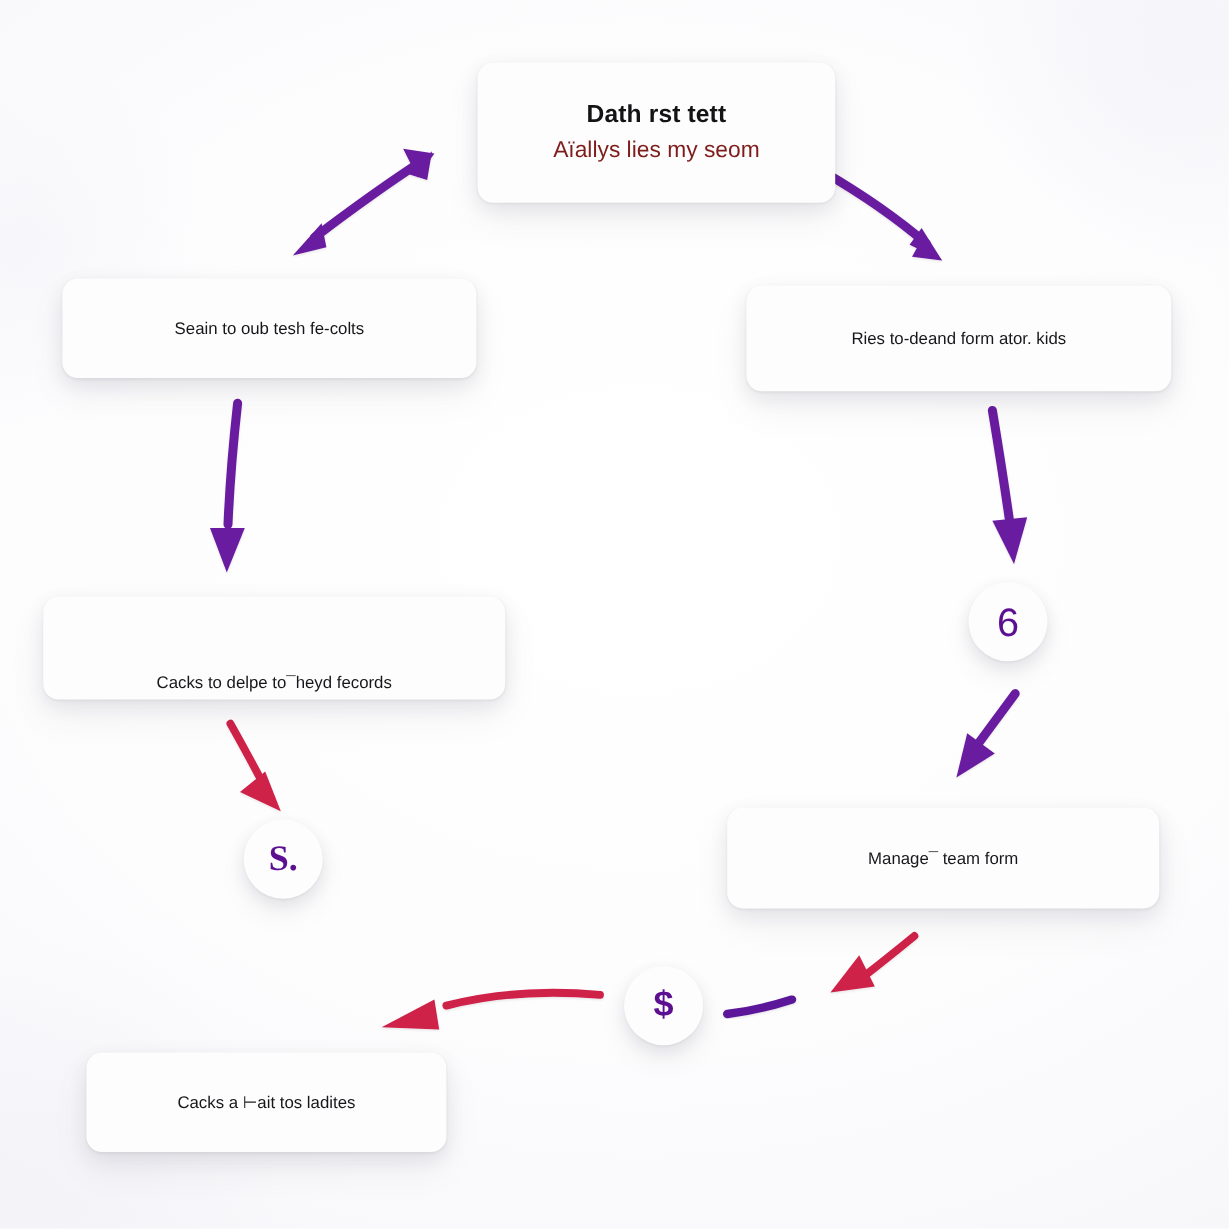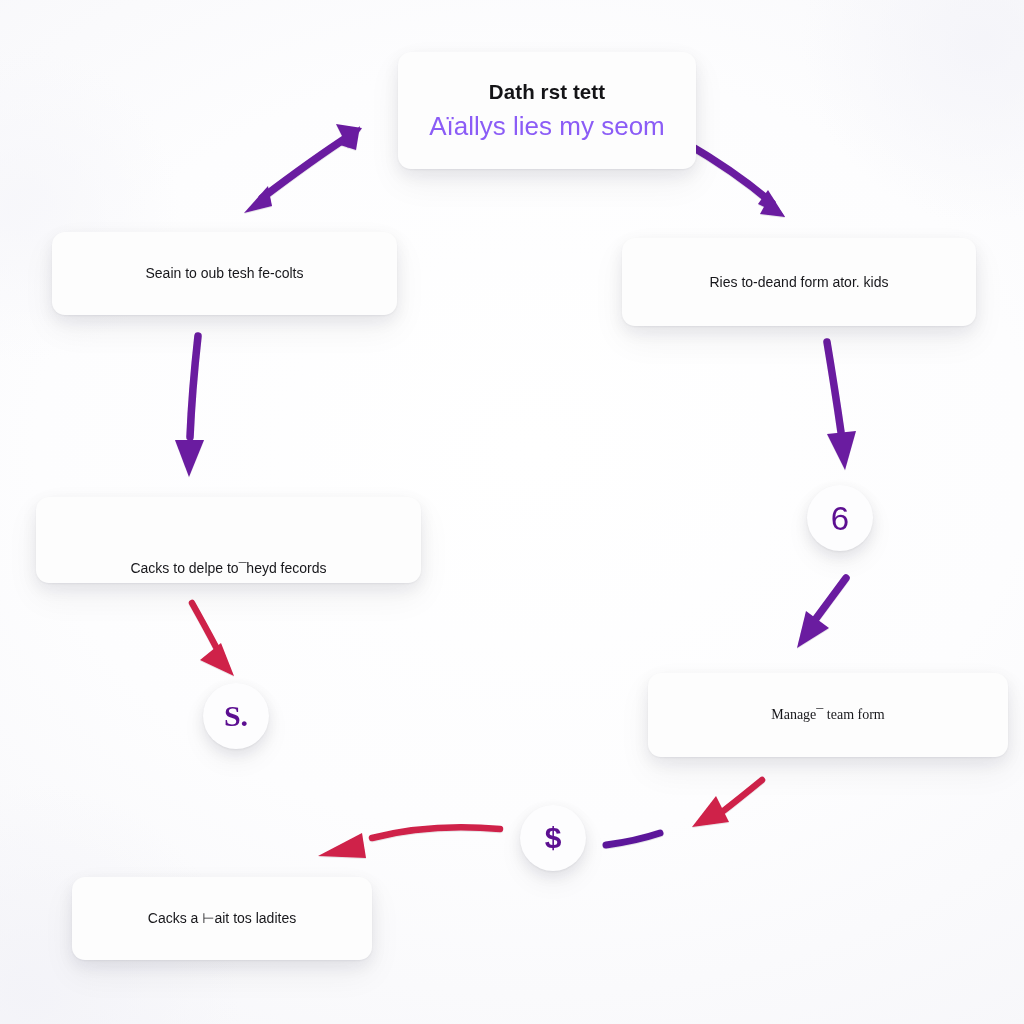--- a/index.html
+++ b/index.html
@@ -58,38 +58,38 @@
   .node .title {
     font-weight: bold;
     font-size: 20.5px;
     color: #141417;
     letter-spacing: 0.1px;
     line-height: 1.25;
     margin-bottom: 5px;
   }
   .node .subtitle {
     font-weight: normal;
-    font-size: 26px;
-    color: #8b5cf6;
+    font-size: 19px;
+    color: #7f1d1d;
     line-height: 1.25;
   }
   .node .label {
     font-weight: normal;
     font-size: 14px;
     color: #17171b;
     line-height: 1.3;
     white-space: nowrap;
   }
 
   
   #node-start       { left: 370px; top: 52px;  width: 298px; height: 117px; margin-left: 28px; }
   #node-left-1      { left: 52px;  top: 232px; width: 345px; height: 83px; }
   #node-right-1     { left: 622px; top: 238px; width: 354px; height: 88px; }
   #node-left-2      { left: 36px;  top: 497px; width: 385px; height: 86px; justify-content: flex-end; }
-  #node-right-2     { left: 648px; top: 673px; width: 360px; height: 84px; font-family: Liberation Serif, serif; }
+  #node-right-2     { left: 606px; top: 673px; width: 360px; height: 84px; }
   #node-left-3      { left: 72px;  top: 877px; width: 300px; height: 83px; }
 
   
   .circle-node {
     position: absolute;
     box-sizing: border-box;
     width: 66px;
     height: 66px;
     border-radius: 50%;
     background: #fdfdfe;

